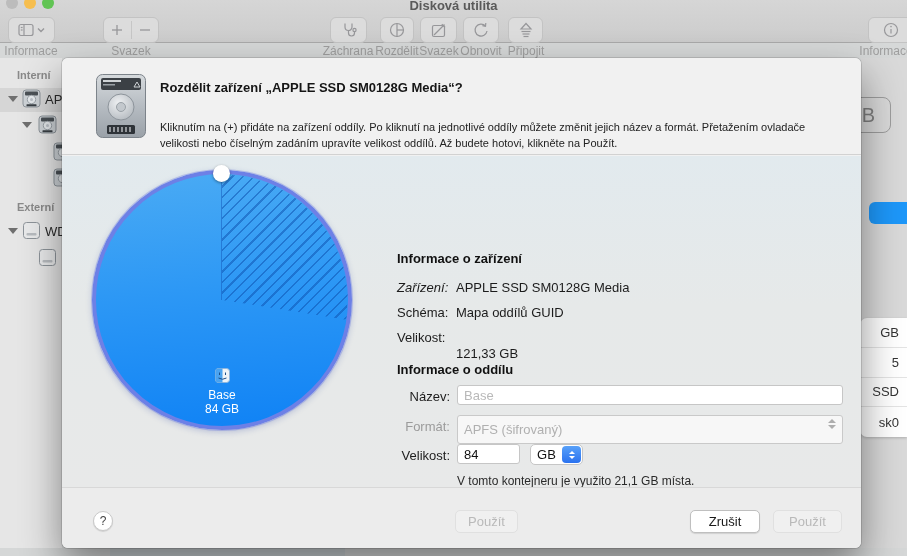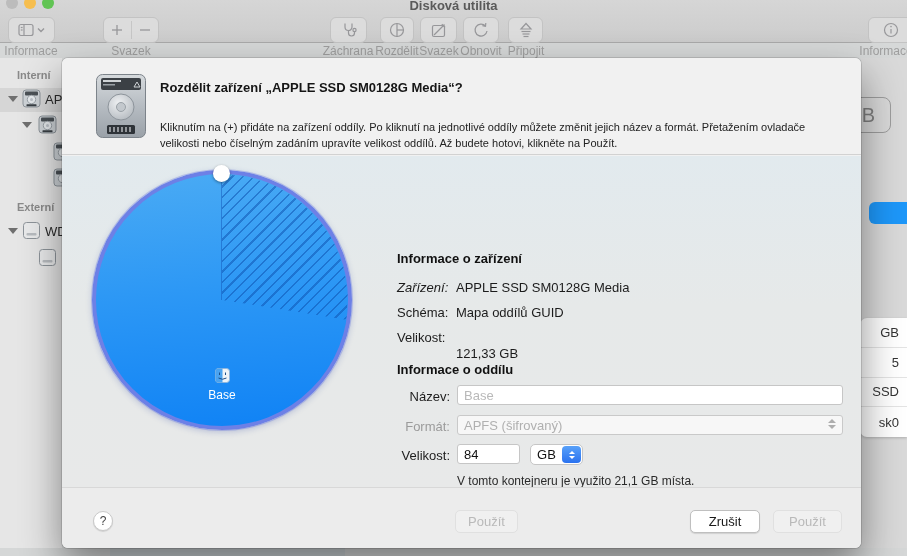--- a/index.html
+++ b/index.html
@@ -59,21 +59,21 @@
 
   
   .h-bold { font-size:13px; font-weight:bold; color:#111; }
   .info-row { font-size:13px; color:#1c1c1c; }
   .info-label { position:absolute; left:335px; }
   .info-value { position:absolute; left:394px; }
   .form-label { position:absolute; left:318px; width:70px; text-align:right; font-size:13px; color:#1c1c1c; }
   .form-label.dis { color:#9b9b9b; }
   .txt-input { position:absolute; left:395px; height:20px; background:#ffffff; border:1px solid #c6c6c6; border-radius:3px; font-size:13px; color:#111; padding:0 6px; font-family:"Liberation Sans",sans-serif; }
   .txt-input::placeholder { color:#b9b9b9; }
-  .sel-box { position:absolute; left:395px; width:386px; height:20px; background:#f7f7f7; border:1px solid #c9c9c9; border-radius:3px; font-size:13px; color:#b0b0b0; display:flex; align-items:center; padding:0 6px; }
+  .sel-box { position:absolute; left:395px; width:386px; height:29px; background:#f7f7f7; border:1px solid #c9c9c9; border-radius:3px; font-size:13px; color:#b0b0b0; display:flex; align-items:center; padding:0 6px; }
   .sel-chevrons { position:absolute; right:6px; top:3px; display:flex; flex-direction:column; gap:2px; }
   .chev { width:0; height:0; border-left:4px solid transparent; border-right:4px solid transparent; }
   .chev.up { border-bottom:4px solid #adadad; }
   .chev.dn { border-top:4px solid #adadad; }
   .gb-ctl { position:absolute; left:468px; width:53px; height:21px; background:#ffffff; border:1px solid #c6c6c6; border-radius:5px; display:flex; align-items:center; }
   .gb-txt { flex:1; text-align:center; font-size:13px; color:#111; }
   .gb-step { width:19px; height:17px; margin-right:1px; border-radius:4px; background:linear-gradient(#58a1f9,#2a72ef); display:flex; flex-direction:column; align-items:center; justify-content:center; gap:2px; }
   .chev.wup { border-left:3.5px solid transparent; border-right:3.5px solid transparent; border-bottom:3.5px solid #fff; }
   .chev.wdn { border-left:3.5px solid transparent; border-right:3.5px solid transparent; border-top:3.5px solid #fff; }
   .note { position:absolute; left:395px; font-size:12px; color:#2a2a2a; }
@@ -325,20 +325,21 @@
         <span class="finder-ic">
           <svg width="15" height="15" viewBox="0 0 15 15">
             <rect x="0.5" y="0.5" width="14" height="14" rx="3" fill="#eef3f7" stroke="#8fb6dd"></rect>
             <path d="M0.5,3.5 a3,3 0 0 1 3,-3 h4 v14 h-4 a3,3 0 0 1 -3,-3 z" fill="#4aa3f0"></path>
             <line x1="4.5" y1="4.5" x2="4.5" y2="7" stroke="#1a4e8a" stroke-width="1"></line>
             <line x1="10.5" y1="4.5" x2="10.5" y2="7" stroke="#1a4e8a" stroke-width="1"></line>
             <path d="M3.5,10 q4,2.5 8,0" fill="none" stroke="#1a4e8a" stroke-width="1"></path>
           </svg>
         </span>
         <div class="nm">Base</div>
+        <div>84 GB</div>
       </div>
     </div>
 
     <div class="abs h-bold" style="left:335px;top:95px;">Informace o zařízení</div>
     <div class="info-row">
         <span class="info-label" style="top:124px;font-style:italic;">Zařízení:</span>
         <span class="info-value" style="top:124px;">APPLE SSD SM0128G Media</span>
       </div>
     <div class="info-row">
         <span class="info-label" style="top:149px;">Schéma:</span>

